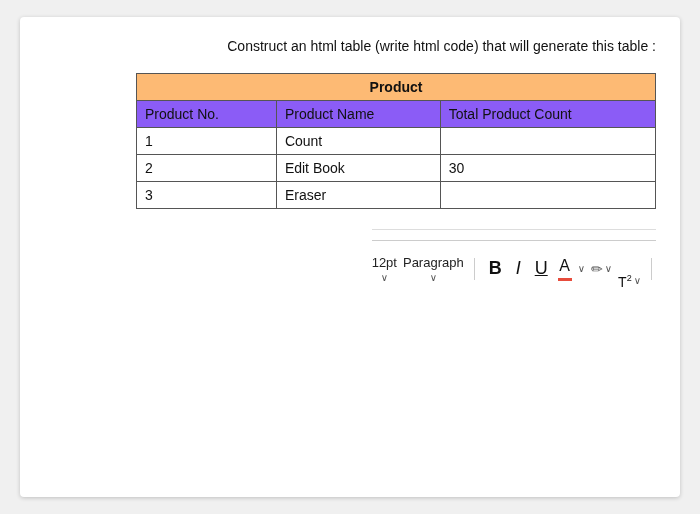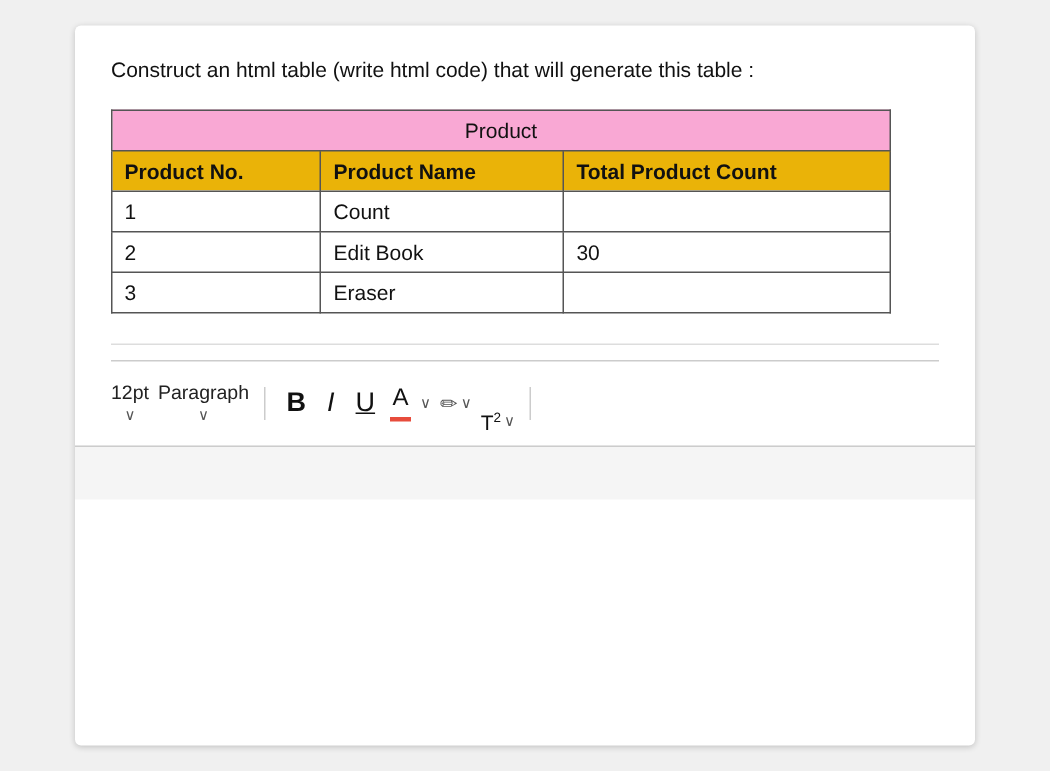--- a/index.html
+++ b/index.html
@@ -11,27 +11,28 @@
       display: flex;
       justify-content: center;
       align-items: center;
       width: 700px;
       height: 514px;
       overflow: hidden;
     }
 
     .editor-container {
       background: #ffffff;
-      width: 600px;
+      width: 660px;
       min-height: 480px;
       border-radius: 4px;
       box-shadow: 0 1px 4px rgba(0,0,0,0.2);
       padding: 20px 24px 0 24px;
       display: flex;
       flex-direction: column;
+      align-items: flex-end;
     }
 
     .instruction-text {
       font-size: 14px;
       color: #111;
       margin-bottom: 16px;
       line-height: 1.4;
     }
 
     .table-area {
@@ -47,28 +48,28 @@
 
     .html-table th,
     .html-table td {
       border: 1px solid #555;
       padding: 5px 8px;
       text-align: left;
       vertical-align: middle;
     }
 
     .html-table .header-row th {
+      font-weight: bold;
+      text-align: center;
+      background: #fdba74;
+    }
+
+    .html-table .subheader-row th {
       font-weight: normal;
-      text-align: center;
-      background: #f9a8d4;
-    }
-
-    .html-table .subheader-row th {
-      font-weight: bold;
-      background: #eab308;
+      background: #8b5cf6;
     }
 
     .html-table .data-row td {
       font-weight: normal;
       background: #fff;
     }
 
     .toolbar-area {
       border-top: 1px solid #ddd;
       padding-top: 10px;

